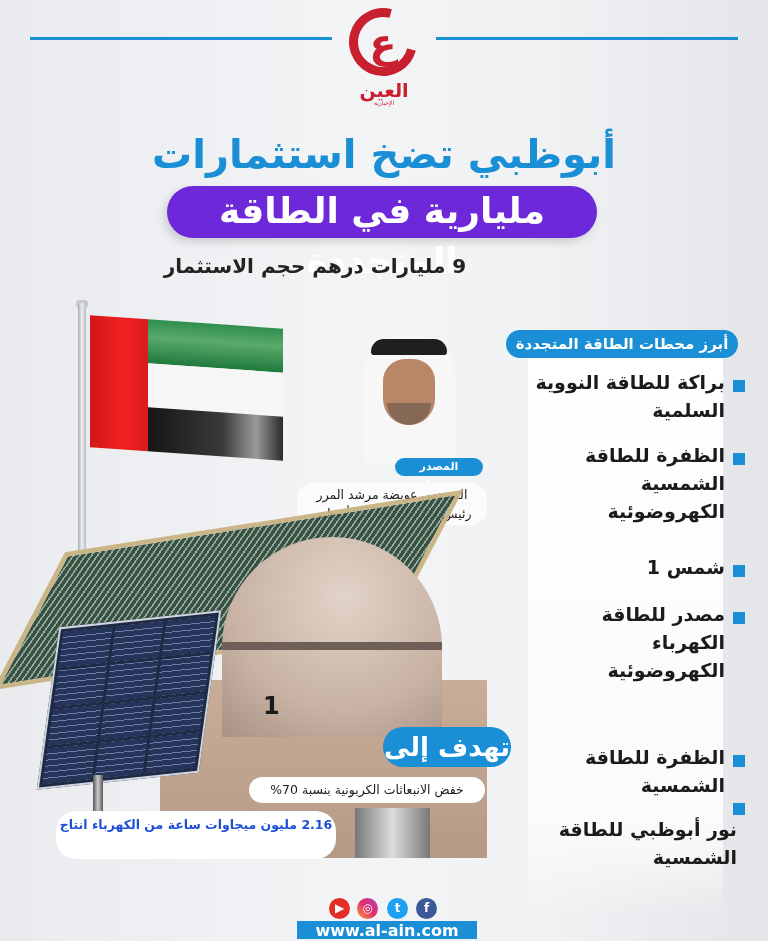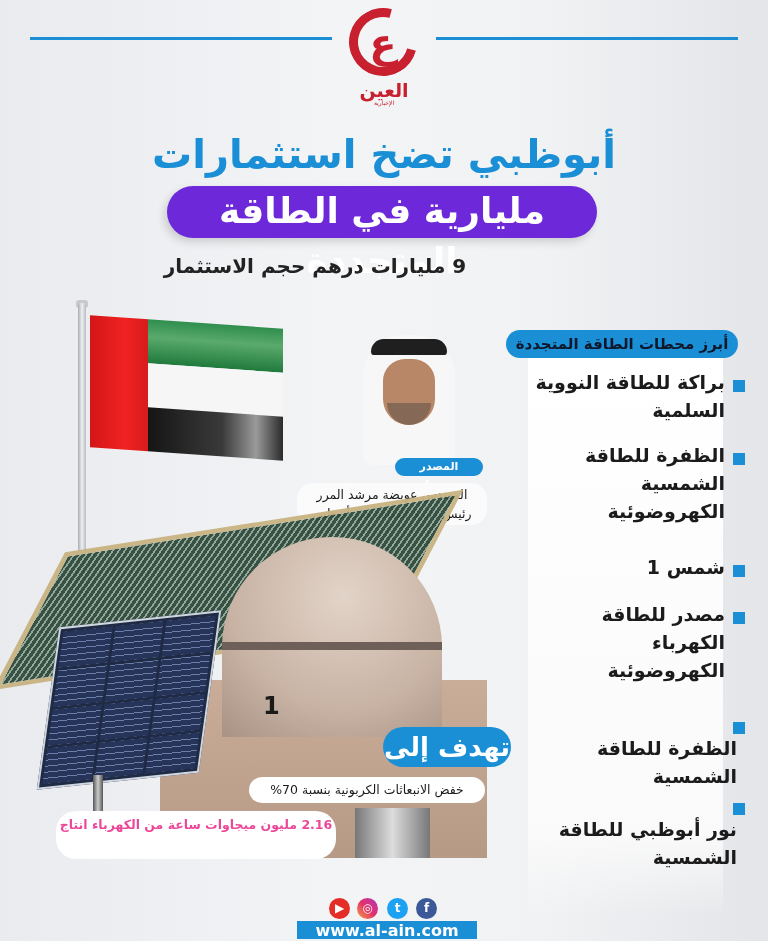--- a/index.html
+++ b/index.html
@@ -42,21 +42,21 @@
     position: absolute; left: 0; top: 252px; width: 630px; text-align: center;
     color: #222; font-size: 20px; font-weight: bold; line-height: 28px;
   }
   
   .list-panel {
     position: absolute; left: 528px; top: 356px; width: 195px; height: 560px;
     background: linear-gradient(180deg, #ffffff 0%, #fafafa 85%, rgba(255,255,255,0) 100%);
   }
   .list-header {
     position: absolute; left: 506px; top: 330px; width: 232px; height: 28px;
-    background: #1a8fd6; border-radius: 14px; color: #0f172a; font-size: 15px; font-weight: bold;
+    background: #1a8fd6; border-radius: 14px; color: #ffffff; font-size: 15px; font-weight: bold;
     text-align: center; line-height: 28px;
   }
   .list-item {
     position: absolute; left: 530px; width: 215px; display: flex; flex-direction: row; align-items: flex-start;
   }
   .bullet { width: 12px; height: 12px; background: #1a8fd6; margin-top: 12px; flex: 0 0 12px; }
   .item-text {
     flex: 1; text-align: right; color: #1b1b1b; font-size: 19px; font-weight: bold; line-height: 28px;
     padding-right: 8px;
   }
@@ -105,21 +105,21 @@
   .goal-pill {
     position: absolute; left: 383px; top: 727px; width: 128px; height: 40px; background: #1a8fd6; border-radius: 20px;
     color: #ffffff; font-size: 26px; font-weight: bold; text-align: center; line-height: 40px;
   }
   .goal1 {
     position: absolute; left: 249px; top: 777px; width: 236px; height: 26px; background: #fff; border-radius: 13px;
     color: #1b1b1b; font-size: 12.5px; text-align: center; line-height: 26px;
   }
   .goal2 {
     position: absolute; left: 56px; top: 811px; width: 280px; height: 48px; background: #fff; border-radius: 20px;
-    color: #ec4899; font-size: 12.5px; text-align: center; line-height: 20px; padding-top: 4px; font-weight: bold;
+    color: #1d4ed8; font-size: 12.5px; text-align: center; line-height: 20px; padding-top: 4px; font-weight: bold;
   }
   
   .social { position: absolute; top: 898px; width: 21px; height: 21px; border-radius: 50%;
     color: #fff; font-size: 12px; font-weight: bold; text-align: center; line-height: 21px; }
   .footer-bar {
     position: absolute; left: 297px; top: 921px; width: 180px; height: 18px; background: #1a8fd6;
     color: #fff; font-size: 16px; font-weight: bold; text-align: center; line-height: 20px; direction: ltr;
   }
 </style>
 </head>
@@ -193,21 +193,21 @@
   <span class="item-text">الظفرة للطاقة الشمسية الكهروضوئية</span>
 </div>
 <div class="list-item" style="top:553px;">
   <span class="bullet"></span>
   <span class="item-text">شمس 1</span>
 </div>
 <div class="list-item" style="top:600px;">
   <span class="bullet"></span>
   <span class="item-text">مصدر للطاقة الكهرباء الكهروضوئية</span>
 </div>
-<div class="list-item" style="top:710px;flex-direction:column;">
+<div class="list-item" style="top:743px;">
   <span class="bullet"></span>
   <span class="item-text">الظفرة للطاقة الشمسية</span>
 </div>
 <div class="list-item" style="top:791px;flex-direction:column;">
   <span class="bullet"></span>
   <span class="item-text">نور أبوظبي للطاقة الشمسية</span>
 </div>
 
 <div class="goal-pill">تهدف إلى</div>
 <div class="goal1">خفض الانبعاثات الكربونية بنسبة 70%</div>

